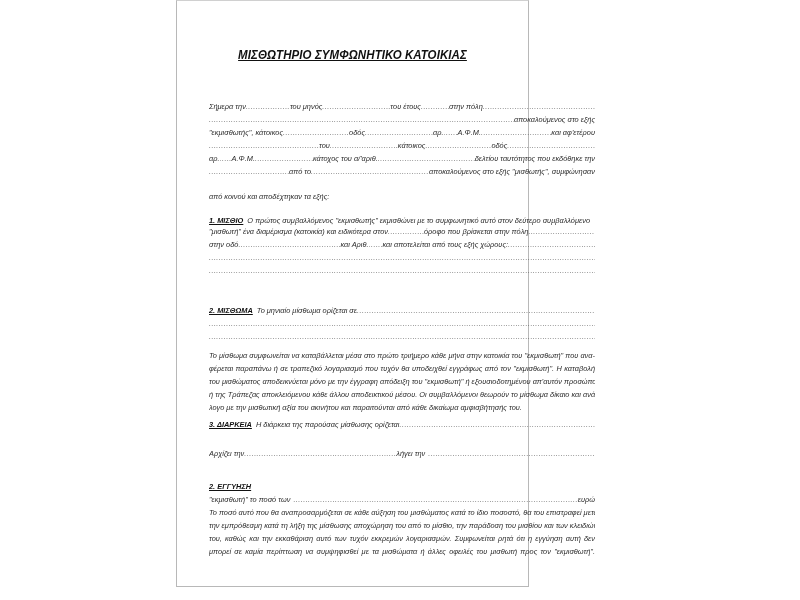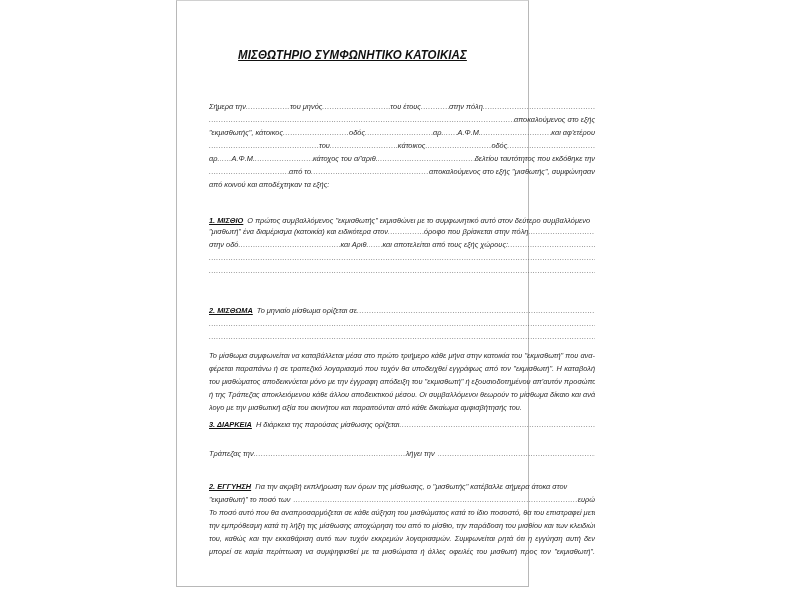--- a/index.html
+++ b/index.html
@@ -147,21 +147,21 @@
       <span class="seg">δελτίου ταυτότητος που εκδόθηκε την</span>
     </div>
 
     <div class="line" style="top:164px">
       <span class="dots fixed" style="width:80px"></span>
       <span class="seg">από το</span>
       <span class="dots"></span>
       <span class="seg">αποκαλούμενος στο εξής "μισθωτής", συμφώνησαν</span>
     </div>
 
-    <div class="line" style="top:177px">
+    <div class="line" style="top:189px">
       <span class="seg">από κοινού και αποδέχτηκαν τα εξής:</span>
     </div>
 
     <div class="line" style="top:213px">
       <span class="seg section-head">1. ΜΙΣΘΙΟ</span>
       <span class="seg">Ο πρώτος συμβαλλόμενος "εκμισθωτής"  εκμισθώνει με το συμφωνητικό αυτό στον δεύτερο συμβαλλόμενο</span>
     </div>
     <div class="line" style="top:224px">
       <span class="seg">"μισθωτή"  ένα διαμέρισμα (κατοικία) και ειδικότερα στον</span>
       <span class="dots fixed" style="width:36px"></span>
@@ -202,29 +202,28 @@
     <div class="line" style="top:400px">
       <span class="seg">λογο με την μισθωτική αξία του ακινήτου και παραιτούνται από κάθε δικαίωμα αμφισβήτησής του.</span>
     </div>
 
     <div class="line" style="top:417px">
       <span class="seg section-head">3. ΔΙΑΡΚΕΙΑ</span>
       <span class="seg">Η διάρκεια της παρούσας μίσθωσης ορίζεται</span>
       <span class="dots"></span>
     </div>
     <div class="line" style="top:446px">
-      <span class="seg">Τράπεζας την</span>
+      <span class="seg">Αρχίζει την</span>
       <span class="dots fixed" style="width:152px"></span>
       <span class="seg">λήγει την</span>
       <span class="dots" style="margin-left:3px"></span>
     </div>
 
     <div class="line" style="top:479px">
       <span class="seg section-head">2. ΕΓΓΥΗΣΗ</span>
-      <span class="seg">Για την ακριβή εκπλήρωση των όρων της μίσθωσης, ο "μισθωτής"  κατέβαλλε σήμερα  άτοκα στον</span>
     </div>
     <div class="line" style="top:492px">
       <span class="seg">"εκμισθωτή" το ποσό των</span>
       <span class="dots" style="margin-left:3px"></span>
       <span class="seg">ευρώ</span>
     </div>
     <div class="line justify" style="top:505px">Το ποσό αυτό που θα αναπροσαρμόζεται σε κάθε αύξηση του μισθώματος κατά το ίδιο ποσοστό, θα του επιστραφεί μετά</div>
     <div class="line justify" style="top:518px">την εμπρόθεσμη κατά τη λήξη της μίσθωσης αποχώρηση του από το μίσθιο, την παράδοση του μισθίου και των κλειδιών</div>
     <div class="line justify" style="top:531px">του, καθώς και την εκκαθάριση αυτό των τυχόν εκκρεμών λογαριασμών. Συμφωνείται ρητά ότι η εγγύηση αυτή δεν</div>
     <div class="line justify" style="top:544px">μπορεί σε καμία περίπτωση να συμψηφισθεί με τα μισθώματα ή άλλες οφειλές του μισθωτή προς τον "εκμισθωτή".</div>

